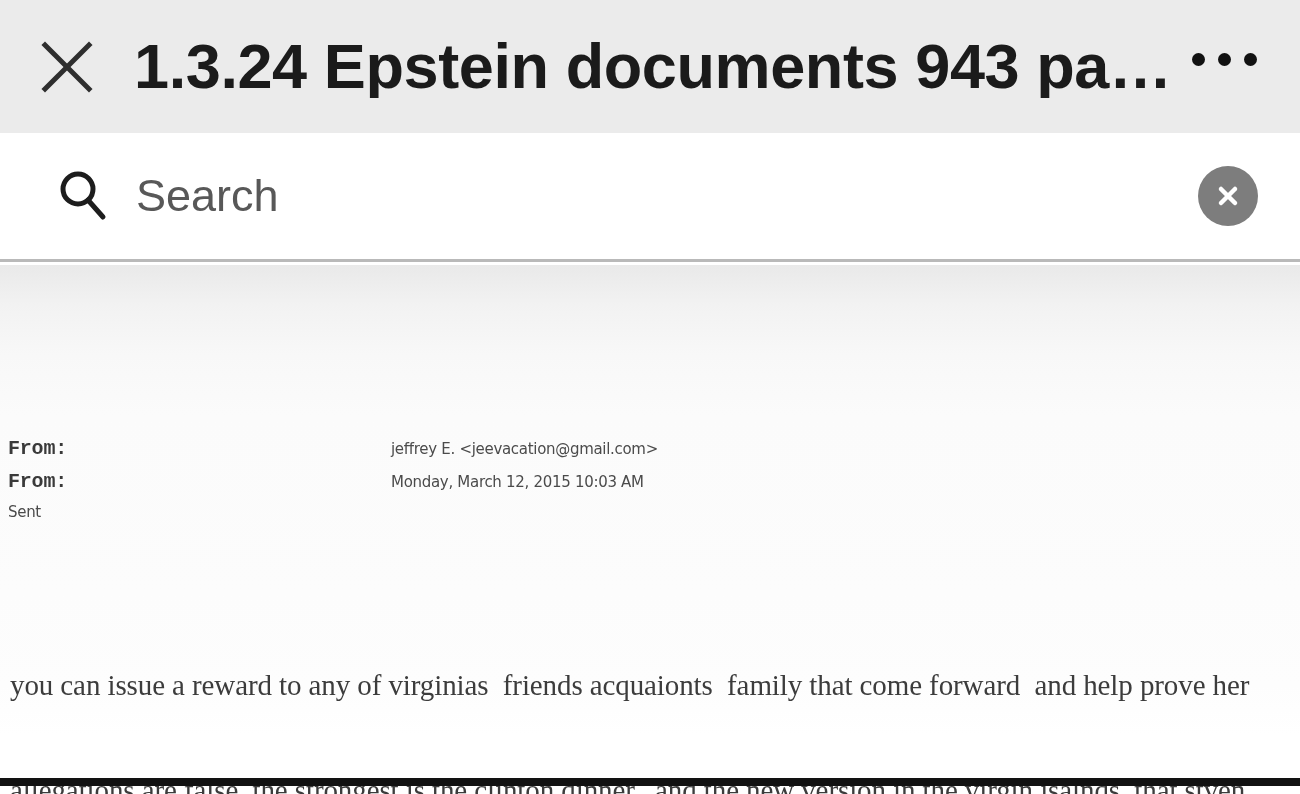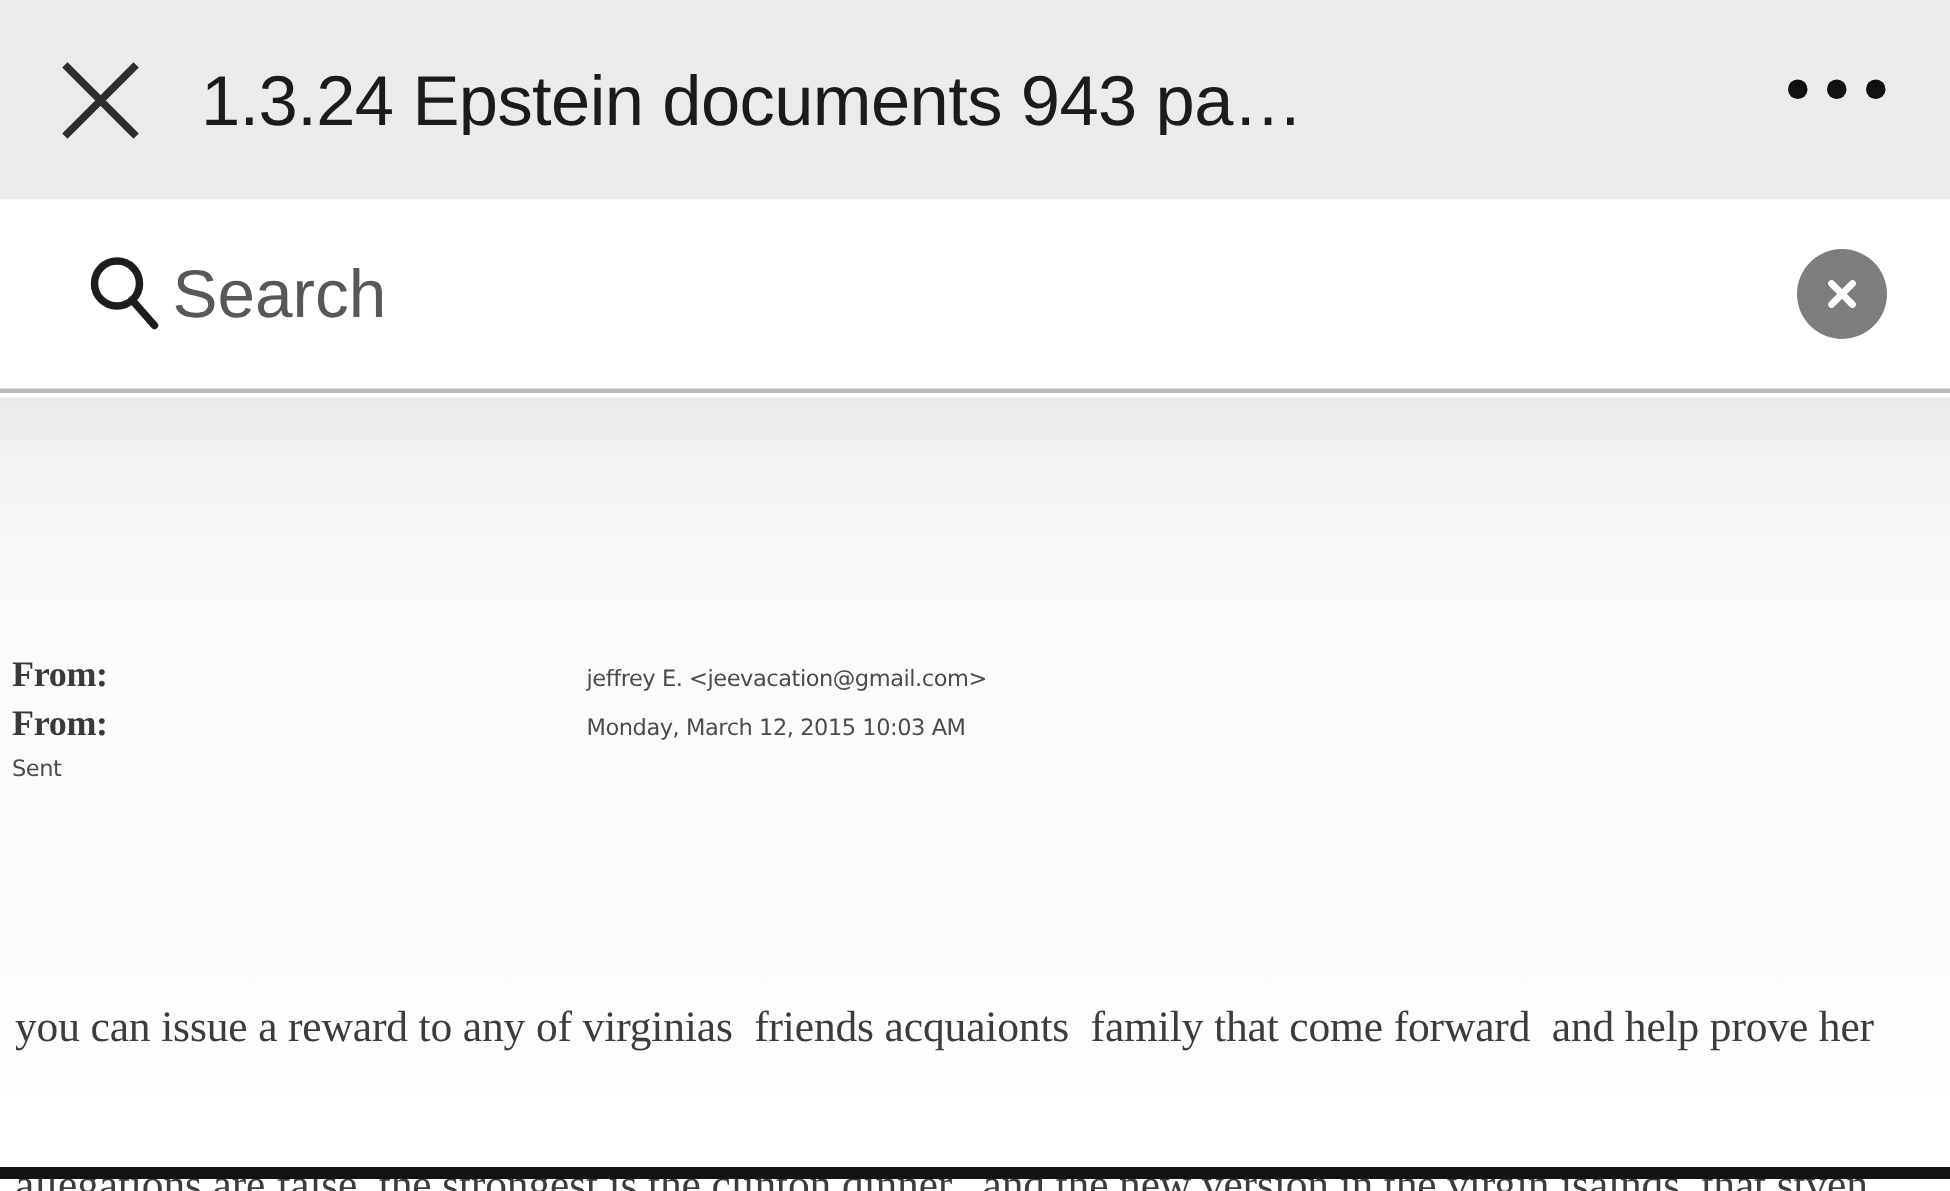--- a/index.html
+++ b/index.html
@@ -43,22 +43,22 @@
     align-items: center;
     justify-content: center;
     flex: 0 0 auto;
     cursor: pointer;
   }
   .close-btn svg { display: block; }
 
   .doc-title {
     flex: 1 1 auto;
     margin-left: 30px;
-    font-size: 47px;
-    font-weight: 400;
+    font-size: 63px;
+    font-weight: 700;
     color: #1b1b1b;
     letter-spacing: -0.4px;
     white-space: nowrap;
     overflow: hidden;
     line-height: 1;
   }
 
   .overflow-btn {
     flex: 0 0 auto;
     width: 92px;
@@ -103,21 +103,21 @@
   .search-icon svg { display: block; }
 
   .search-input {
     flex: 1 1 auto;
     border: none;
     outline: none;
     background: transparent;
     font-family: "Liberation Sans", sans-serif;
     font-size: 45px;
     color: #4a4a4a;
-    margin-left: 3px;
+    margin-left: 24px;
     padding: 0;
     height: 60px;
     line-height: 60px;
   }
   .search-input::placeholder {
     color: #585858;
     opacity: 1;
   }
 
   .clear-btn {
@@ -174,22 +174,22 @@
     width: 840px;
   }
   .email-head .row {
     display: flex;
     align-items: baseline;
     height: 33px;
   }
   .email-head .lbl {
     width: 383px;
     flex: 0 0 383px;
-    font-family: Liberation Serif, serif;
-    font-size: 24px;
+    font-family: Liberation Mono, monospace;
+    font-size: 20px;
     font-weight: 700;
     color: #3a3a3a;
     letter-spacing: -0.2px;
   }
   .email-head .val {
     font-family: "DejaVu Sans", sans-serif;
     font-size: 15px;
     font-weight: 400;
     color: #4b4b4b;
     letter-spacing: -0.3px;

